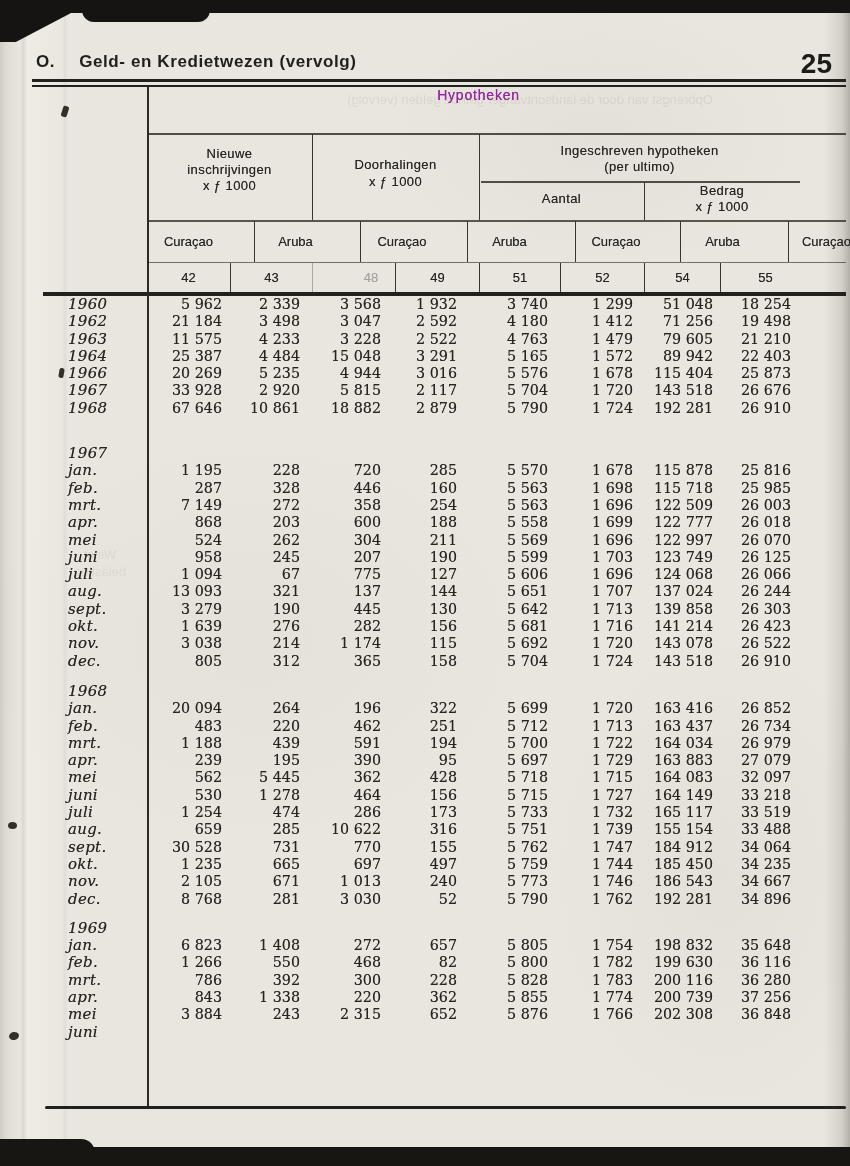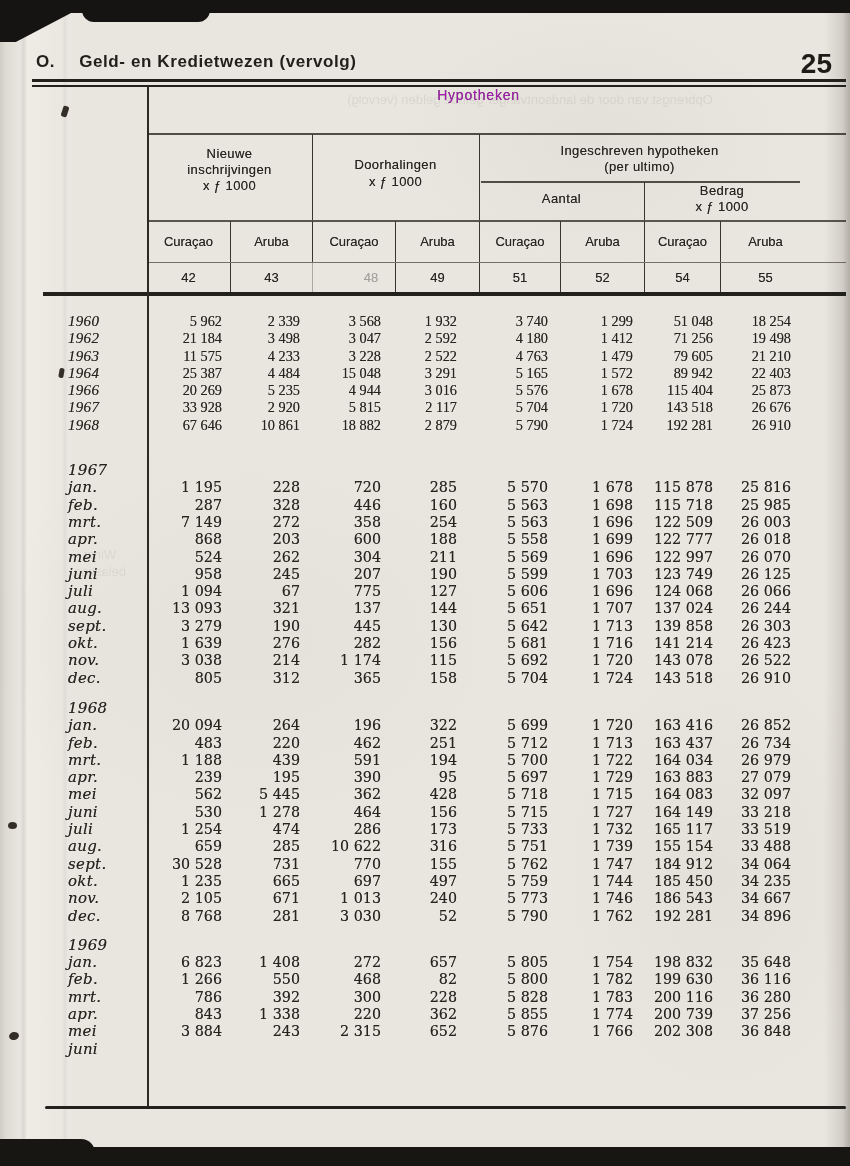--- a/index.html
+++ b/index.html
@@ -63,42 +63,42 @@
   .ghead{position:absolute;text-align:center;font-family:"Liberation Sans",sans-serif;
     font-size:13px;letter-spacing:.4px;color:#26241f;text-shadow:0 0 .4px rgba(38,36,31,.65);}
   .g1{left:147px;top:146px;width:165px;line-height:16px;}
   .g2{left:312px;top:156px;width:167px;line-height:17px;}
   .g3{left:479px;top:143px;width:321px;line-height:16px;}
   .g3a{left:479px;top:191px;width:165px;}
   .g3b{left:644px;top:183px;width:156px;line-height:16px;}
   
   .band{position:absolute;left:147px;width:663px;display:grid;
     grid-template-columns:83px 82px 83px 84px 81px 84px 76px 90px;}
-  .band-sub{top:221px;height:41px;}
+  .band-sub{top:221px;height:41px;gap:24px;}
   .band-num{top:263px;height:29px;}
   .band > div{display:flex;align-items:center;justify-content:center;
     font-family:"Liberation Sans",sans-serif;font-size:13px;color:#26241f;
     text-shadow:0 0 .4px rgba(38,36,31,.6);}
   .band > div + div{border-left:1.4px solid #3a362f;}
   .faded{opacity:.35;filter:blur(.4px);padding-left:34px;}
   
   .tbody{position:absolute;left:0;top:296px;width:810px;}
   .trow{display:grid;grid-template-columns:147px 83px 82px 83px 84px 81px 84px 76px 90px;}
   .lbl,.val{font-size:14.3px;line-height:17.3px;text-shadow:0 0 .35px rgba(39,36,30,.6);}
   .lbl{padding-left:68px;font-style:italic;font-size:15px;letter-spacing:.3px;}
   .val{text-align:right;}
   .trow .val:nth-child(2){padding-right:8px;}
   .trow .val:nth-child(3){padding-right:12px;}
   .trow .val:nth-child(4){padding-right:14px;}
   .trow .val:nth-child(5){padding-right:22px;}
   .trow .val:nth-child(6){padding-right:12px;}
   .trow .val:nth-child(7){padding-right:11px;}
   .trow .val:nth-child(8){padding-right:7px;}
   .trow .val:nth-child(9){padding-right:19px;}
-  .tsection.sec0{margin-top:17px;font-family:Liberation Serif, serif;}
+  .tsection.sec0{margin-top:0;}
   .tsection.sec1{margin-top:28px;}
   .tsection.sec2{margin-top:13px;}
   .tsection.sec3{margin-top:12px;}
 </style>
 </head>
 <body>
 
 <div class="page">
 
   <div class="left-edge"></div>

